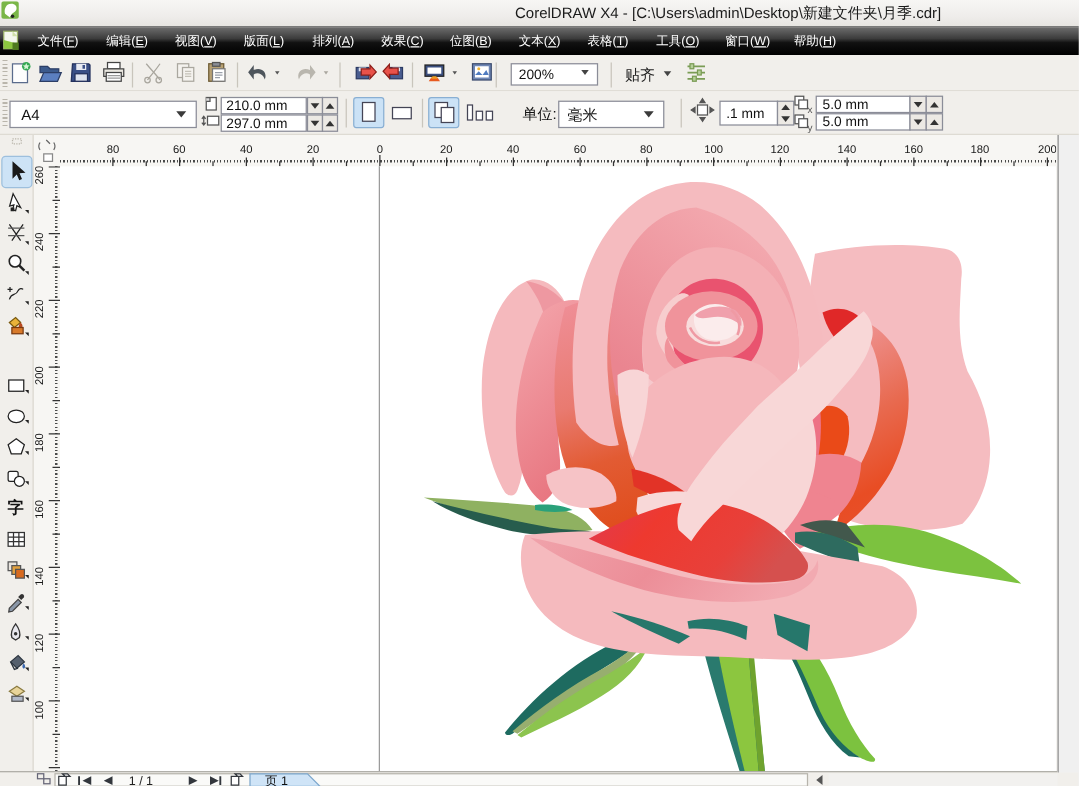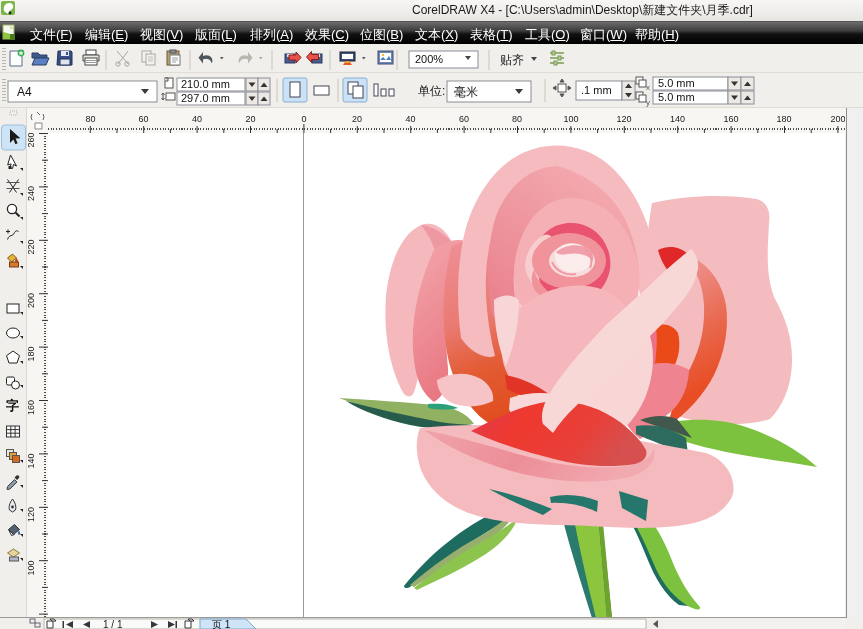--- a/index.html
+++ b/index.html
@@ -4,21 +4,21 @@
 <style>
 * { margin:0; padding:0; box-sizing:border-box; }
 html,body { width:863px; height:629px; overflow:hidden; font-family:"Liberation Sans", sans-serif; }
 #app { position:absolute; left:0; top:0; width:863px; height:629px; background:#f1efeb; }
 .abs { position:absolute; }
 
 #titlebar { left:0; top:0; width:863px; height:21px; background:linear-gradient(180deg,#f7f6f4 0%,#efedeb 60%,#e7e5e1 100%); }
 #titletext { left:412px; top:2px; font-size:12px; color:#1a1a1a; white-space:nowrap; }
 
 #menubar { left:0; top:21px; width:863px; height:23px; background:linear-gradient(180deg,#6c6c6c 0%,#3c3c3c 40%,#111 55%,#000 100%); border-top:1px solid #555; }
-.menuitem { position:absolute; top:26px; font-size:13px; color:#fff; white-space:nowrap; }
+.menuitem { position:absolute; top:26px; font-size:10px; color:#fff; white-space:nowrap; }
 
 #toolbar { left:0; top:44px; width:863px; height:29px; background:#f1efeb; border-bottom:1px solid #e0ddd6; }
 
 #propbar { left:0; top:73px; width:863px; height:35px; background:#f1efeb; border-bottom:1px solid #dedbd3; }
 .dots { position:absolute; width:4px; background:repeating-linear-gradient(180deg,#b9b5ab 0 1px,transparent 1px 3px); }
 
 #hruler { left:48px; top:108px; width:799px; height:25px; background:#f7f6f3; }
 #rcorner { left:27px; top:108px; width:21px; height:25px; background:#f7f6f3; }
 #vruler { left:27px; top:133px; width:21px; height:484px; background:#f7f6f3; }
 

